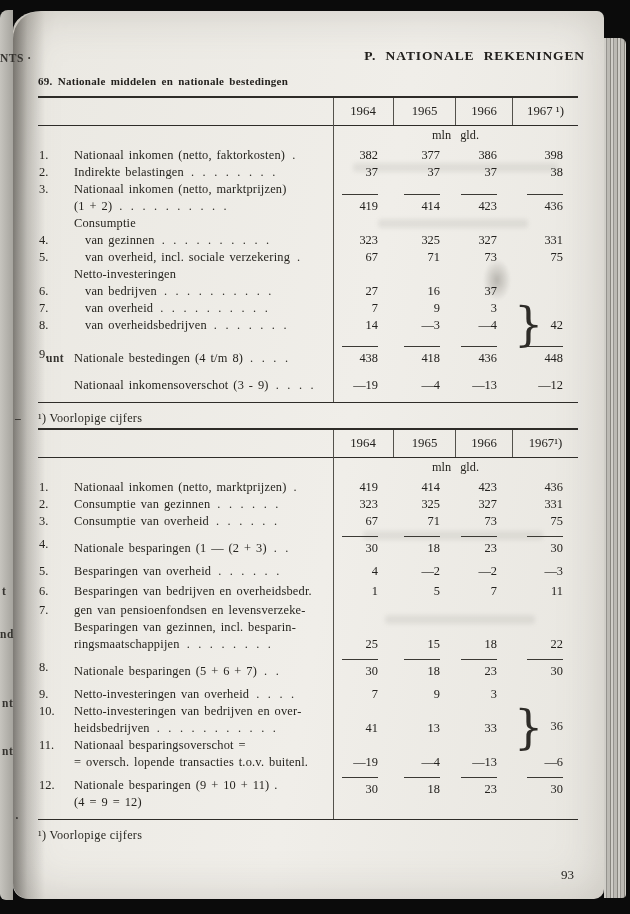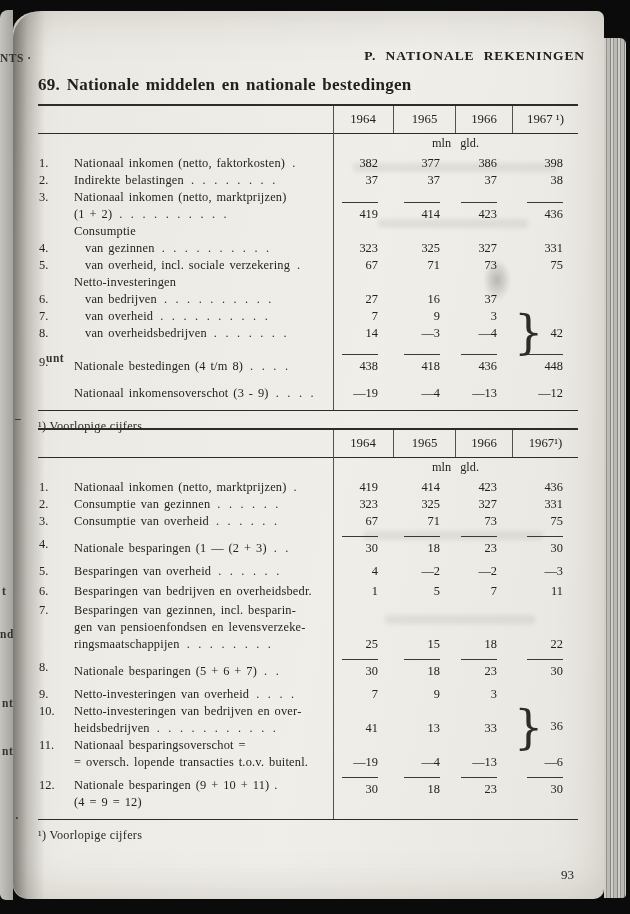--- a/index.html
+++ b/index.html
@@ -37,21 +37,21 @@
     border-radius:0 6px 4px 0;
   }
   .title{
     position:absolute;top:37px;left:280px;width:292px;text-align:right;
     font-weight:bold;font-size:13.5px;letter-spacing:.9px;word-spacing:5px;color:#22201d;
   }
   .sec{position:absolute;left:25px;width:540px;}
   .sec69{top:64px;}
   .sec70{top:417px;}
   .caption{
-    margin:0 0 9px 0;font-size:17px;font-weight:bold;color:#23211e;
+    margin:0 0 9px 0;font-size:11px;font-weight:bold;color:#23211e;
     letter-spacing:.3px;word-spacing:2px;
   }
   .tframe{
     position:relative;
     border-top:2.2px solid #2e2c28;
     border-bottom:1.4px solid #2e2c28;
   }
   .vline{position:absolute;left:295px;top:0;bottom:0;width:1px;background:#54524c;}
   .thead{
     display:grid;grid-template-columns:295px 60px 62px 57px 66px;
@@ -316,22 +316,22 @@
               <div class="lline"><span class="ltext">Besparingen van bedrijven en overheidsbedr.</span></div>
             </div>
             <div class="cval"><span class="vnum">1</span></div>
             <div class="cval"><span class="vnum">5</span></div>
             <div class="cval"><span class="vnum">7</span></div>
             <div class="cval"><span class="vnum">11</span></div>
           </div>
           <div class="row" style="margin-top: 2px;">
             <span class="cnum">7.</span>
             <div class="clabel">
+              <div class="lline"><span class="ltext">gen van pensioenfondsen en levensverzeke-</span></div>
               <div class="lline"><span class="ltext">Besparingen van gezinnen, incl. besparin-</span></div>
-              <div class="lline"><span class="ltext">gen van pensioenfondsen en levensverzeke-</span></div>
               <div class="lline"><span class="ltext">ringsmaatschappijen</span><span class="dots">........</span></div>
             </div>
             <div class="cval"><span class="vnum">25</span></div>
             <div class="cval"><span class="vnum">15</span></div>
             <div class="cval"><span class="vnum">18</span></div>
             <div class="cval"><span class="vnum">22</span></div>
           </div>
           <div class="row" style="margin-top: 6px;">
             <span class="cnum">8.</span>
             <div class="clabel">

